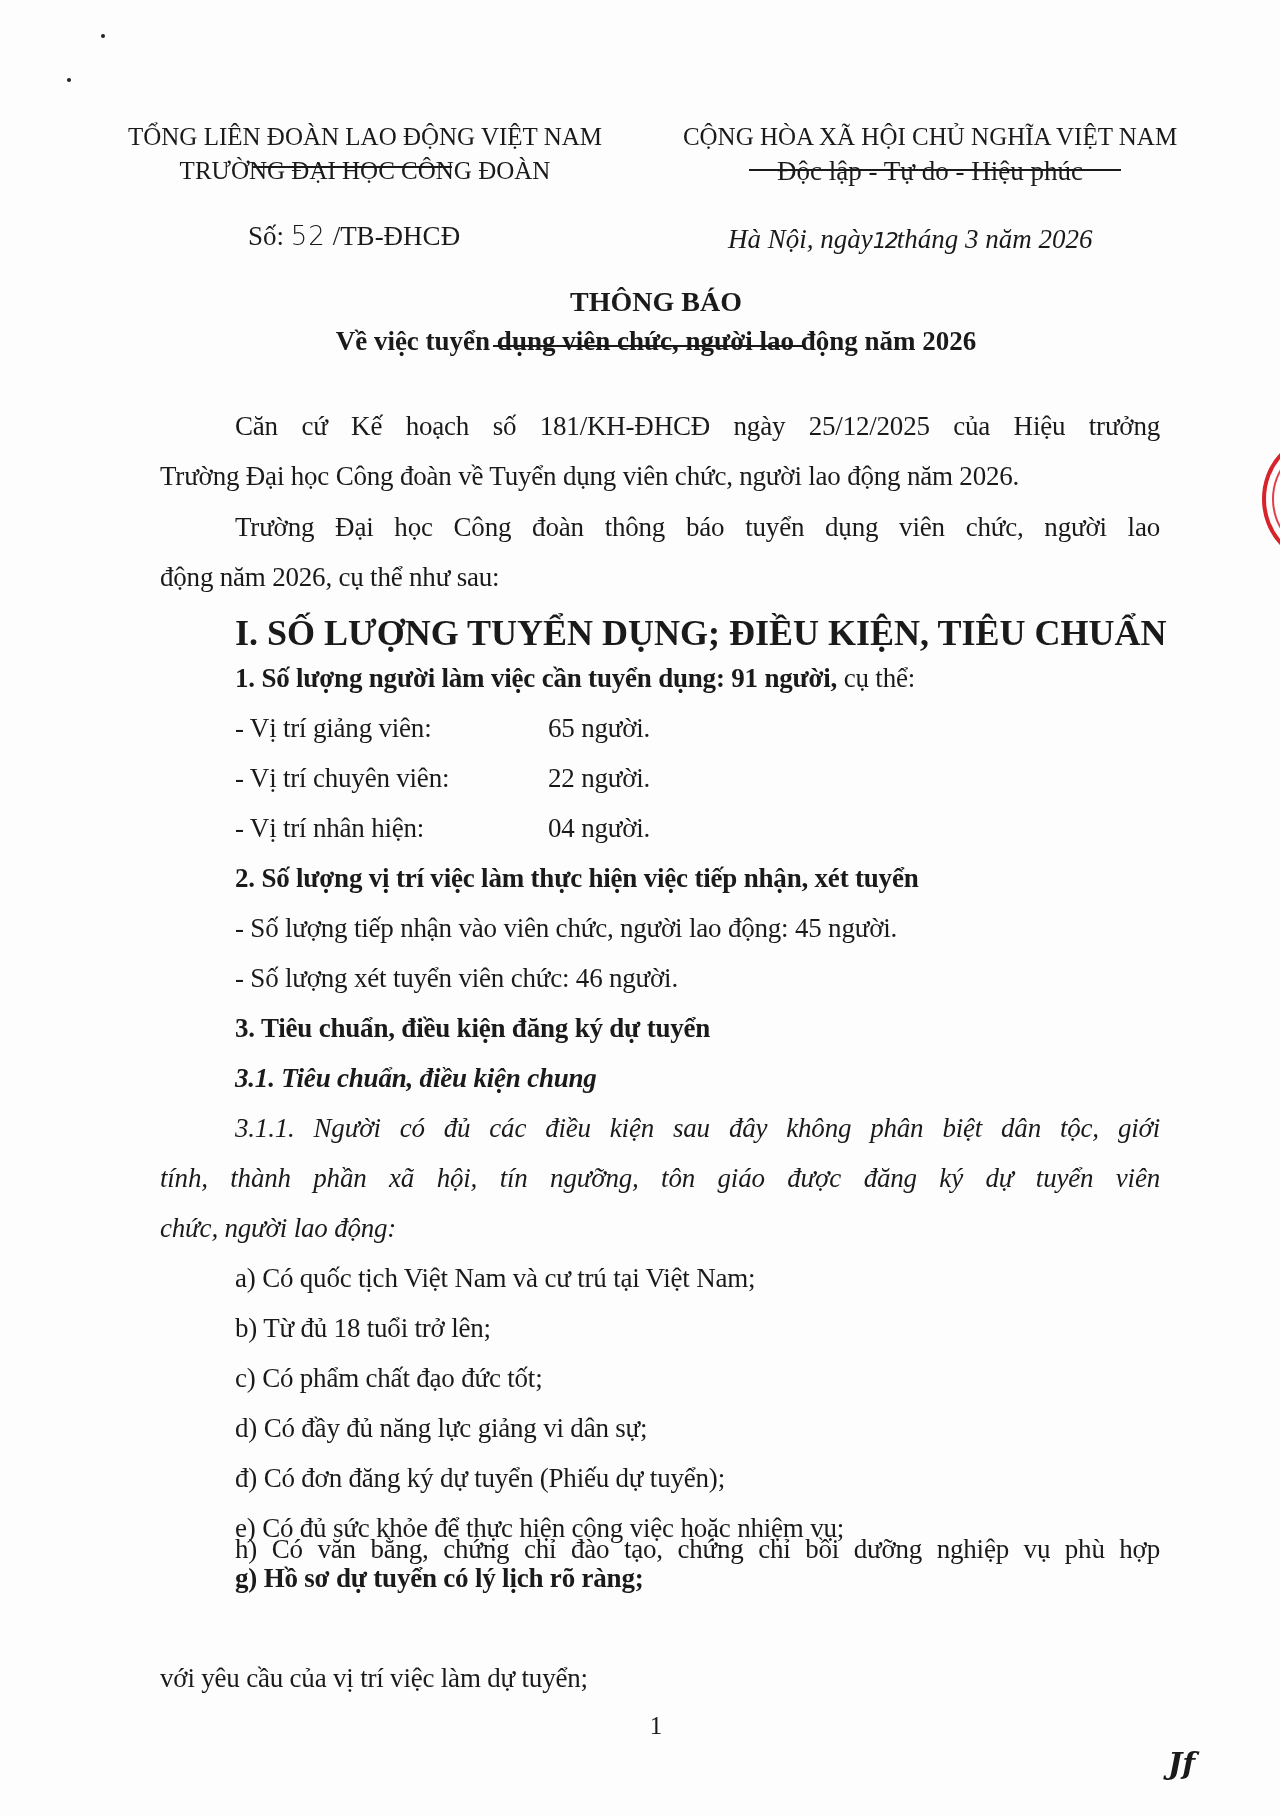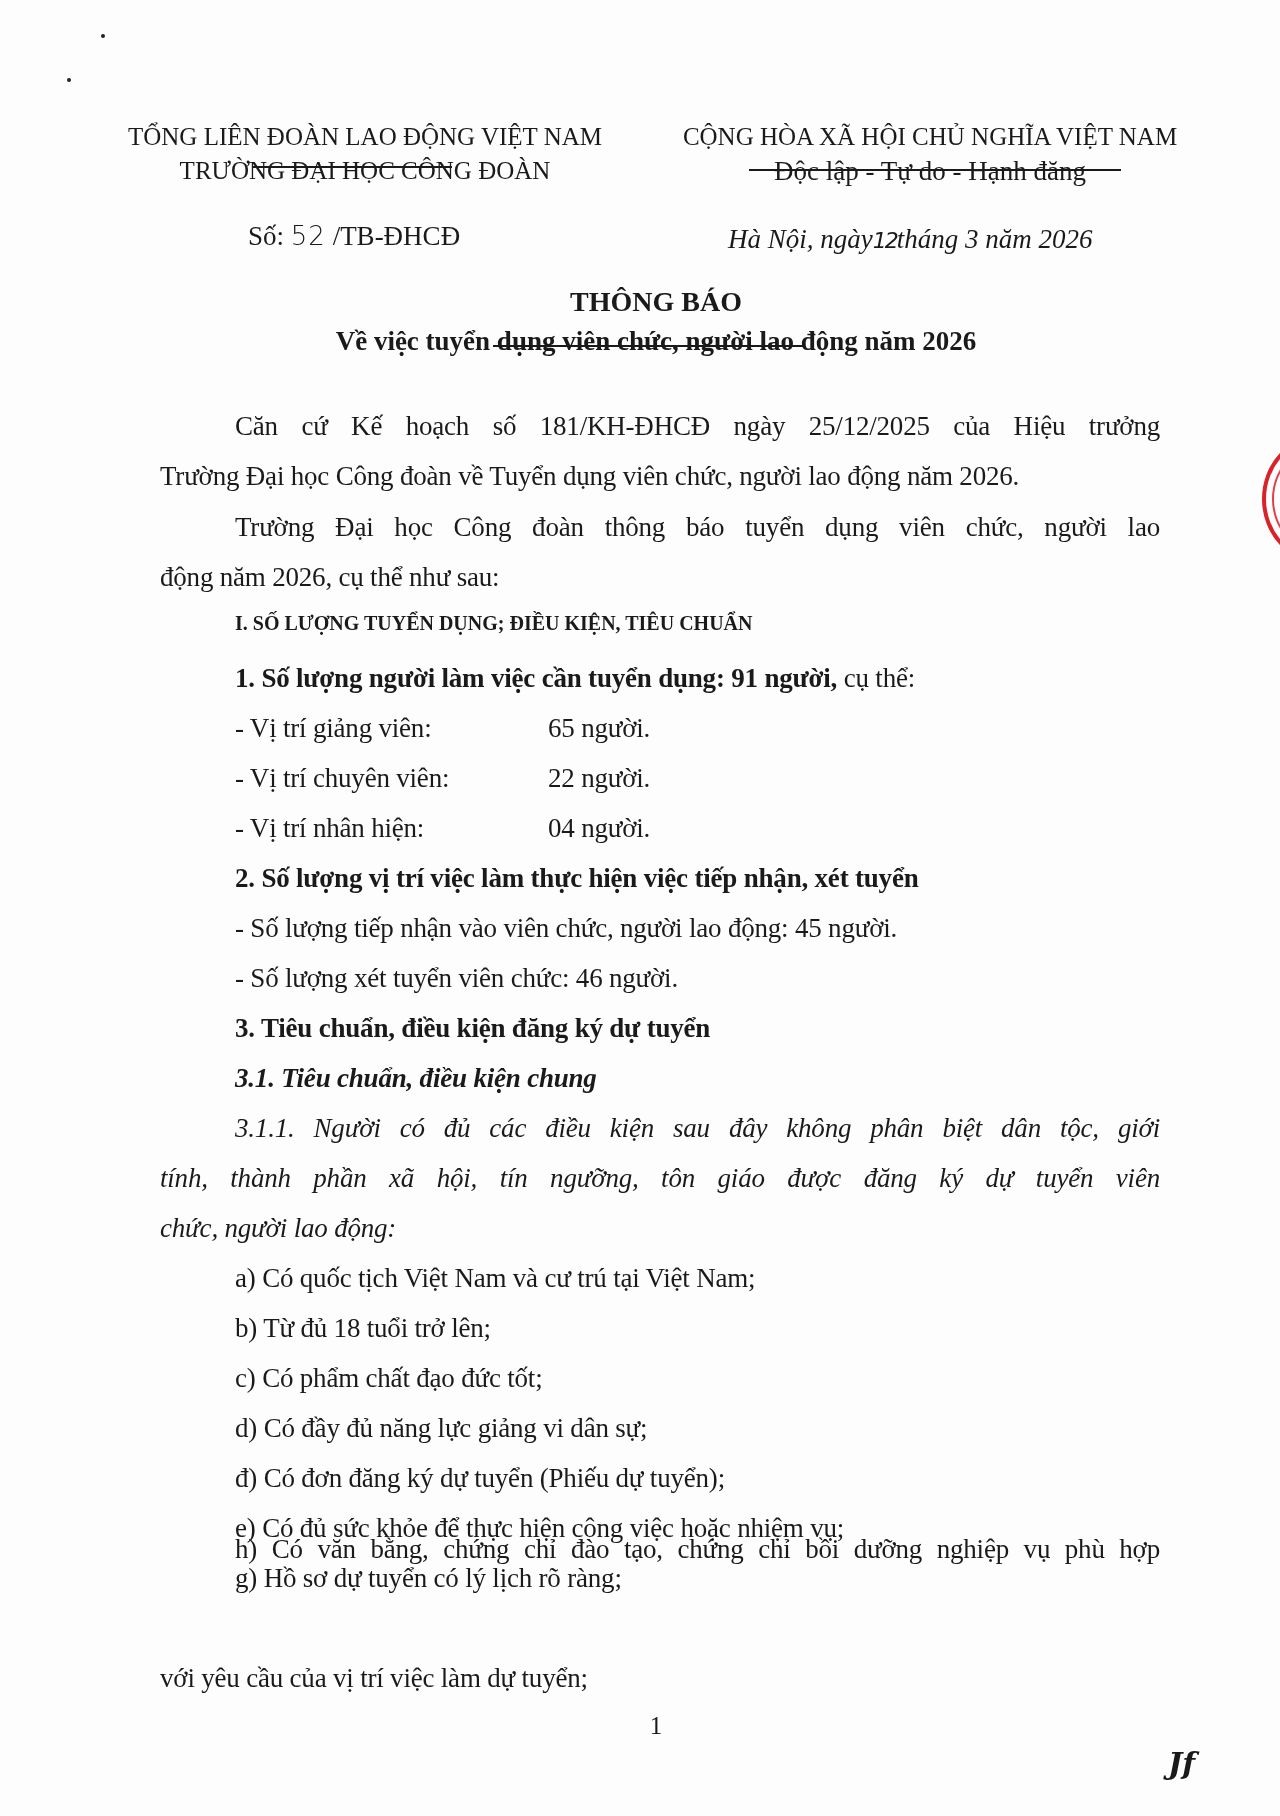--- a/index.html
+++ b/index.html
@@ -20,21 +20,21 @@
   .so .hw { font-family: "DejaVu Sans", sans-serif; font-weight: 300; font-size: 26px; letter-spacing: 1px; }
   .date { left: 728px; top: 196px; font-size: 27px; font-style: italic; }
   .date .hw { font-family: "DejaVu Sans", sans-serif; font-size: 22px; font-style: italic; letter-spacing: -2px; }
   .title { left: 0; width: 1312px; text-align: center; font-weight: bold; }
   .t1 { top: 258px; font-size: 28px; }
   .t2 { top: 298px; font-size: 27px; }
   .body-text { font-size: 27px; letter-spacing: -0.2px; }
   .p { position: absolute; left: 160px; width: 1000px; }
   .just { text-align: justify; text-align-last: justify; }
   .ind { left: 235px; width: 925px; }
-  .sec { font-weight: bold; font-size: 20px; }
+  .sec { font-weight: bold; font-size: 36px; }
   .ital { font-style: italic; }
   .list-label { position: absolute; left: 235px; }
   .list-val { position: absolute; left: 548px; }
   .pagenum { left: 0; width: 1312px; text-align: center; top: 1684px; font-size: 25px; }
   .initials { left: 1168px; top: 1718px; font-family: "DejaVu Serif", serif; font-style: italic; font-size: 30px; font-weight: bold; }
   .stamp { position: absolute; left: 1262px; top: 435px; width: 110px; height: 120px; border: 4px solid #d8232a; border-radius: 50%; }
   .stamp::after { content: ""; position: absolute; left: 6px; top: 6px; right: 6px; bottom: 6px; border: 2px solid #e0404a; border-radius: 50%; }
 </style>
 </head>
 <body>
@@ -47,21 +47,21 @@
   <div class="hdr-line2">TRƯỜNG ĐẠI HỌC CÔNG ĐOÀN</div>
 </div>
 <div class="rule" style="left:252px;top:166px;width:200px;"></div>
 
 <div class="abs so">
   <span>Số: </span><span class="hw">52</span><span> /TB-ĐHCĐ</span>
 </div>
 
 <div class="abs hdr-right">
   <div class="hdr-line2">CỘNG HÒA XÃ HỘI CHỦ NGHĨA VIỆT NAM</div>
-  <div class="hdr-line2" style="font-size:27px;">Độc lập - Tự do - Hạnh đăng</div>
+  <div class="hdr-line2" style="font-size:27px;">Độc lập - Tự do - Hiệu phúc</div>
 </div>
 <div class="rule" style="left:749px;top:169px;width:372px;"></div>
 
 <div class="abs date">
   <span>Hà Nội, ngày</span><span class="hw">12</span><span>tháng 3 năm 2026</span>
 </div>
 
 <div class="abs title t1">THÔNG BÁO</div>
 <div class="abs title t2">Về việc tuyển dụng viên chức, người lao động năm 2026</div>
 <div class="rule" style="left:493px;top:345px;width:310px;"></div>
@@ -100,20 +100,20 @@
 <div class="abs body-text ital p just ind" style="top:1085px;">3.1.1. Người có đủ các điều kiện sau đây không phân biệt dân tộc, giới</div>
 <div class="abs body-text ital p just" style="top:1135px;">tính, thành phần xã hội, tín ngưỡng, tôn giáo được đăng ký dự tuyển viên</div>
 <div class="abs body-text ital p" style="top:1185px;">chức, người lao động:</div>
 
 <div class="abs body-text" style="left:235px;top:1235px;">a) Có quốc tịch Việt Nam và cư trú tại Việt Nam;</div>
 <div class="abs body-text" style="left:235px;top:1285px;">b) Từ đủ 18 tuổi trở lên;</div>
 <div class="abs body-text" style="left:235px;top:1335px;">c) Có phẩm chất đạo đức tốt;</div>
 <div class="abs body-text" style="left:235px;top:1385px;">d) Có đầy đủ năng lực giảng vi dân sự;</div>
 <div class="abs body-text" style="left:235px;top:1435px;">đ) Có đơn đăng ký dự tuyển (Phiếu dự tuyển);</div>
 <div class="abs body-text" style="left:235px;top:1485px;">e) Có đủ sức khỏe để thực hiện công việc hoặc nhiệm vụ;</div>
-<div class="abs body-text" style="left:235px;top:1535px;">g) Hồ sơ dự tuyển có lý lịch rõ ràng;</div>
+<div class="abs body-text" style="left:235px;top:1535px;font-weight:bold;">g) Hồ sơ dự tuyển có lý lịch rõ ràng;</div>
 <div class="abs body-text p just ind" style="top:1506px;">h) Có văn bằng, chứng chỉ đào tạo, chứng chỉ bồi dưỡng nghiệp vụ phù hợp</div>
 <div class="abs body-text p" style="top:1635px;">với yêu cầu của vị trí việc làm dự tuyển;</div>
 
 <div class="abs pagenum">1</div>
 <div class="abs initials">Jf</div>
 
 <div class="stamp"></div>
 
 </body></html>

